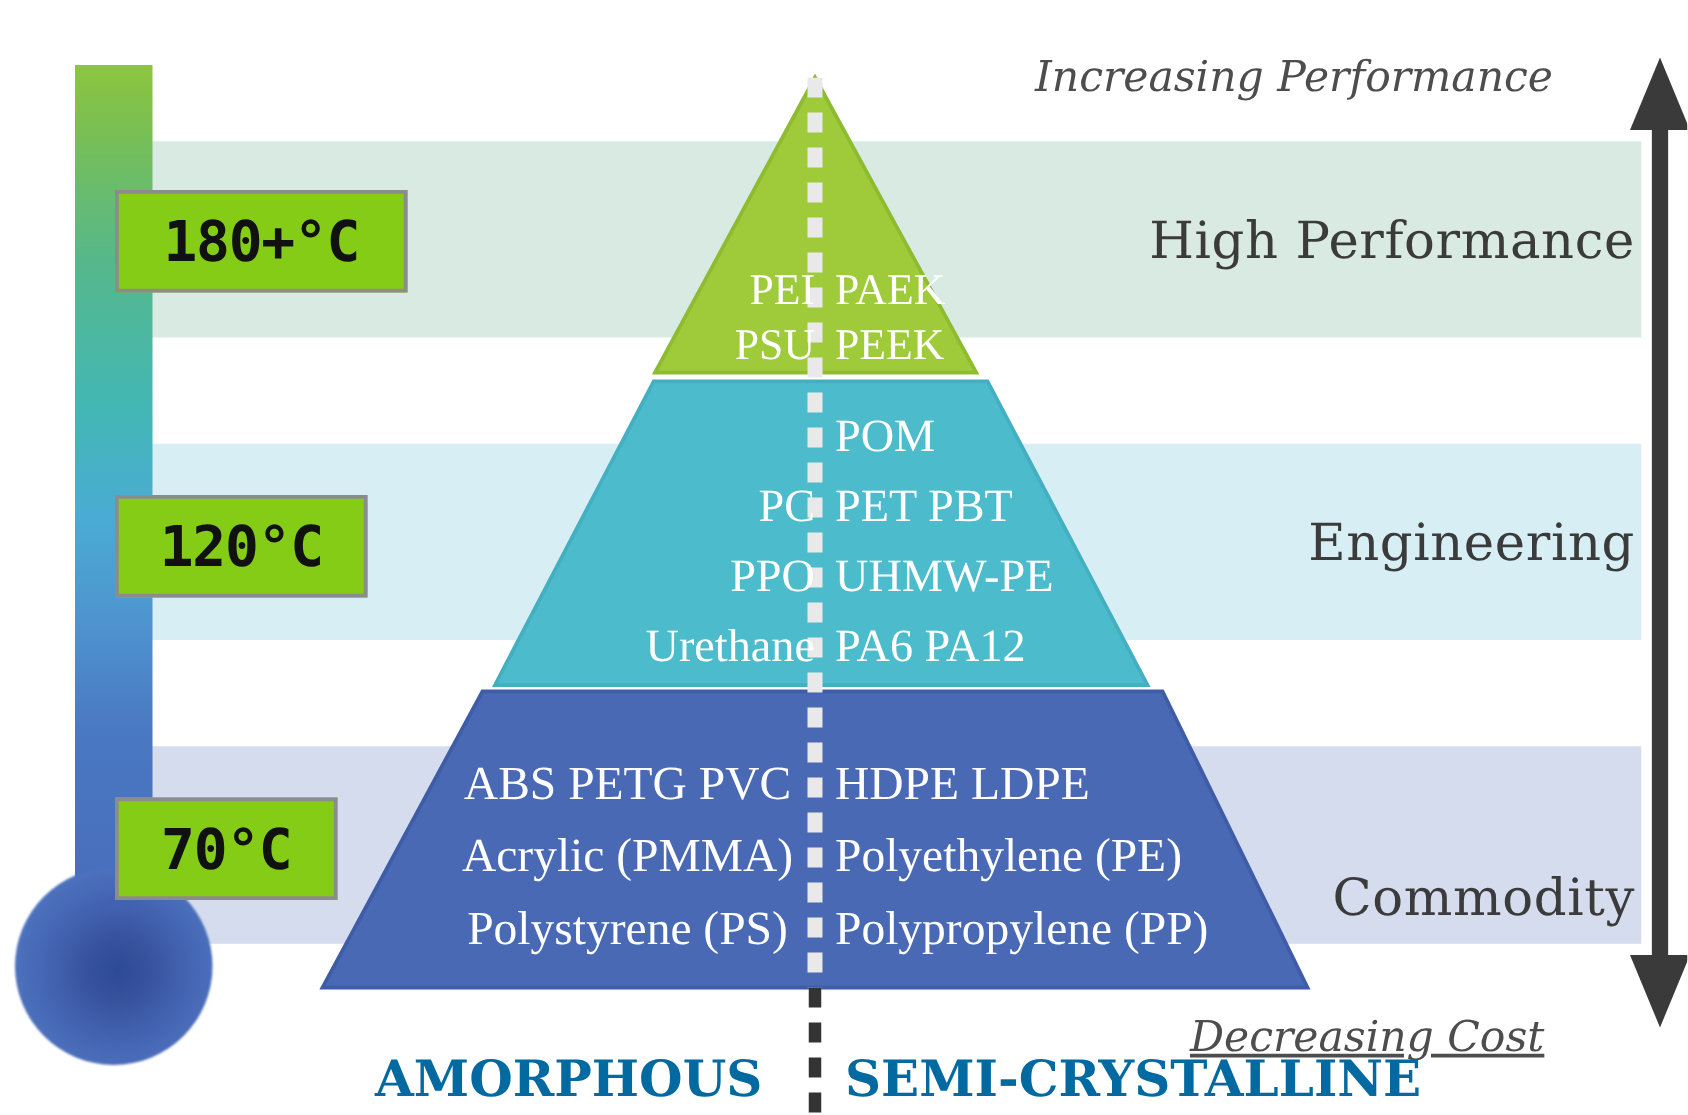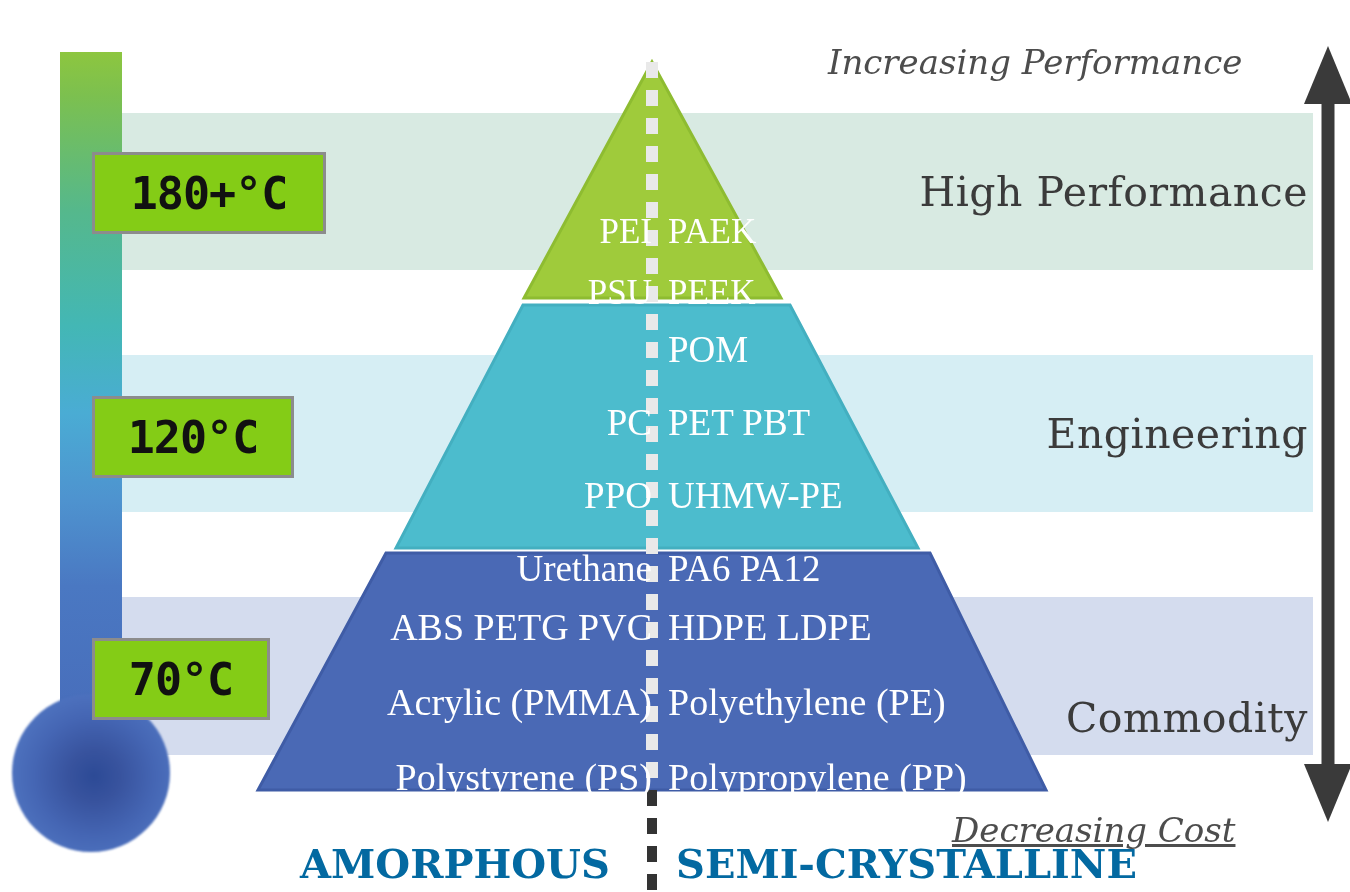--- a/index.html
+++ b/index.html
@@ -92,21 +92,20 @@
   
   #pyramid { position: absolute; left: 0; top: 0; width: 1350px; height: 892px; }
 
   
   .tier-text {
     position: absolute;
     display: flex;
     color: #ffffff;
     font-family: "Liberation Serif", serif;
     pointer-events: none;
-    gap: 17px;
   }
   .col-left {
     text-align: right;
     padding-right: 16px;
   }
   .col-right {
     text-align: left;
     padding-left: 16px;
   }
   .col-left, .col-right { display: flex; flex-direction: column; }
@@ -130,21 +129,21 @@
   #tier-teal-left  { left: 382px; width: 270px; align-items: flex-end; }
   #tier-teal-right { left: 652px; width: 300px; align-items: flex-start; }
   #tier-teal-left .trow.blank { visibility: hidden; }
 
   
   #tier-blue-left, #tier-blue-right {
     top: 598px;
     font-size: 38px;
     line-height: 58px;
   }
-  #tier-blue-left  { left: 352px; width: 300px; align-items: flex-end; }
+  #tier-blue-left  { left: 352px; width: 300px; align-items: center; }
   #tier-blue-right { left: 652px; width: 330px; align-items: flex-start; }
 
   
   #divider-in {
     position: absolute;
     left: 646px;
     top: 62px;
     width: 12px;
     height: 728px;
     background-image: linear-gradient(to bottom, #e9e9e9 0 16px, rgba(0,0,0,0) 16px 28px);

